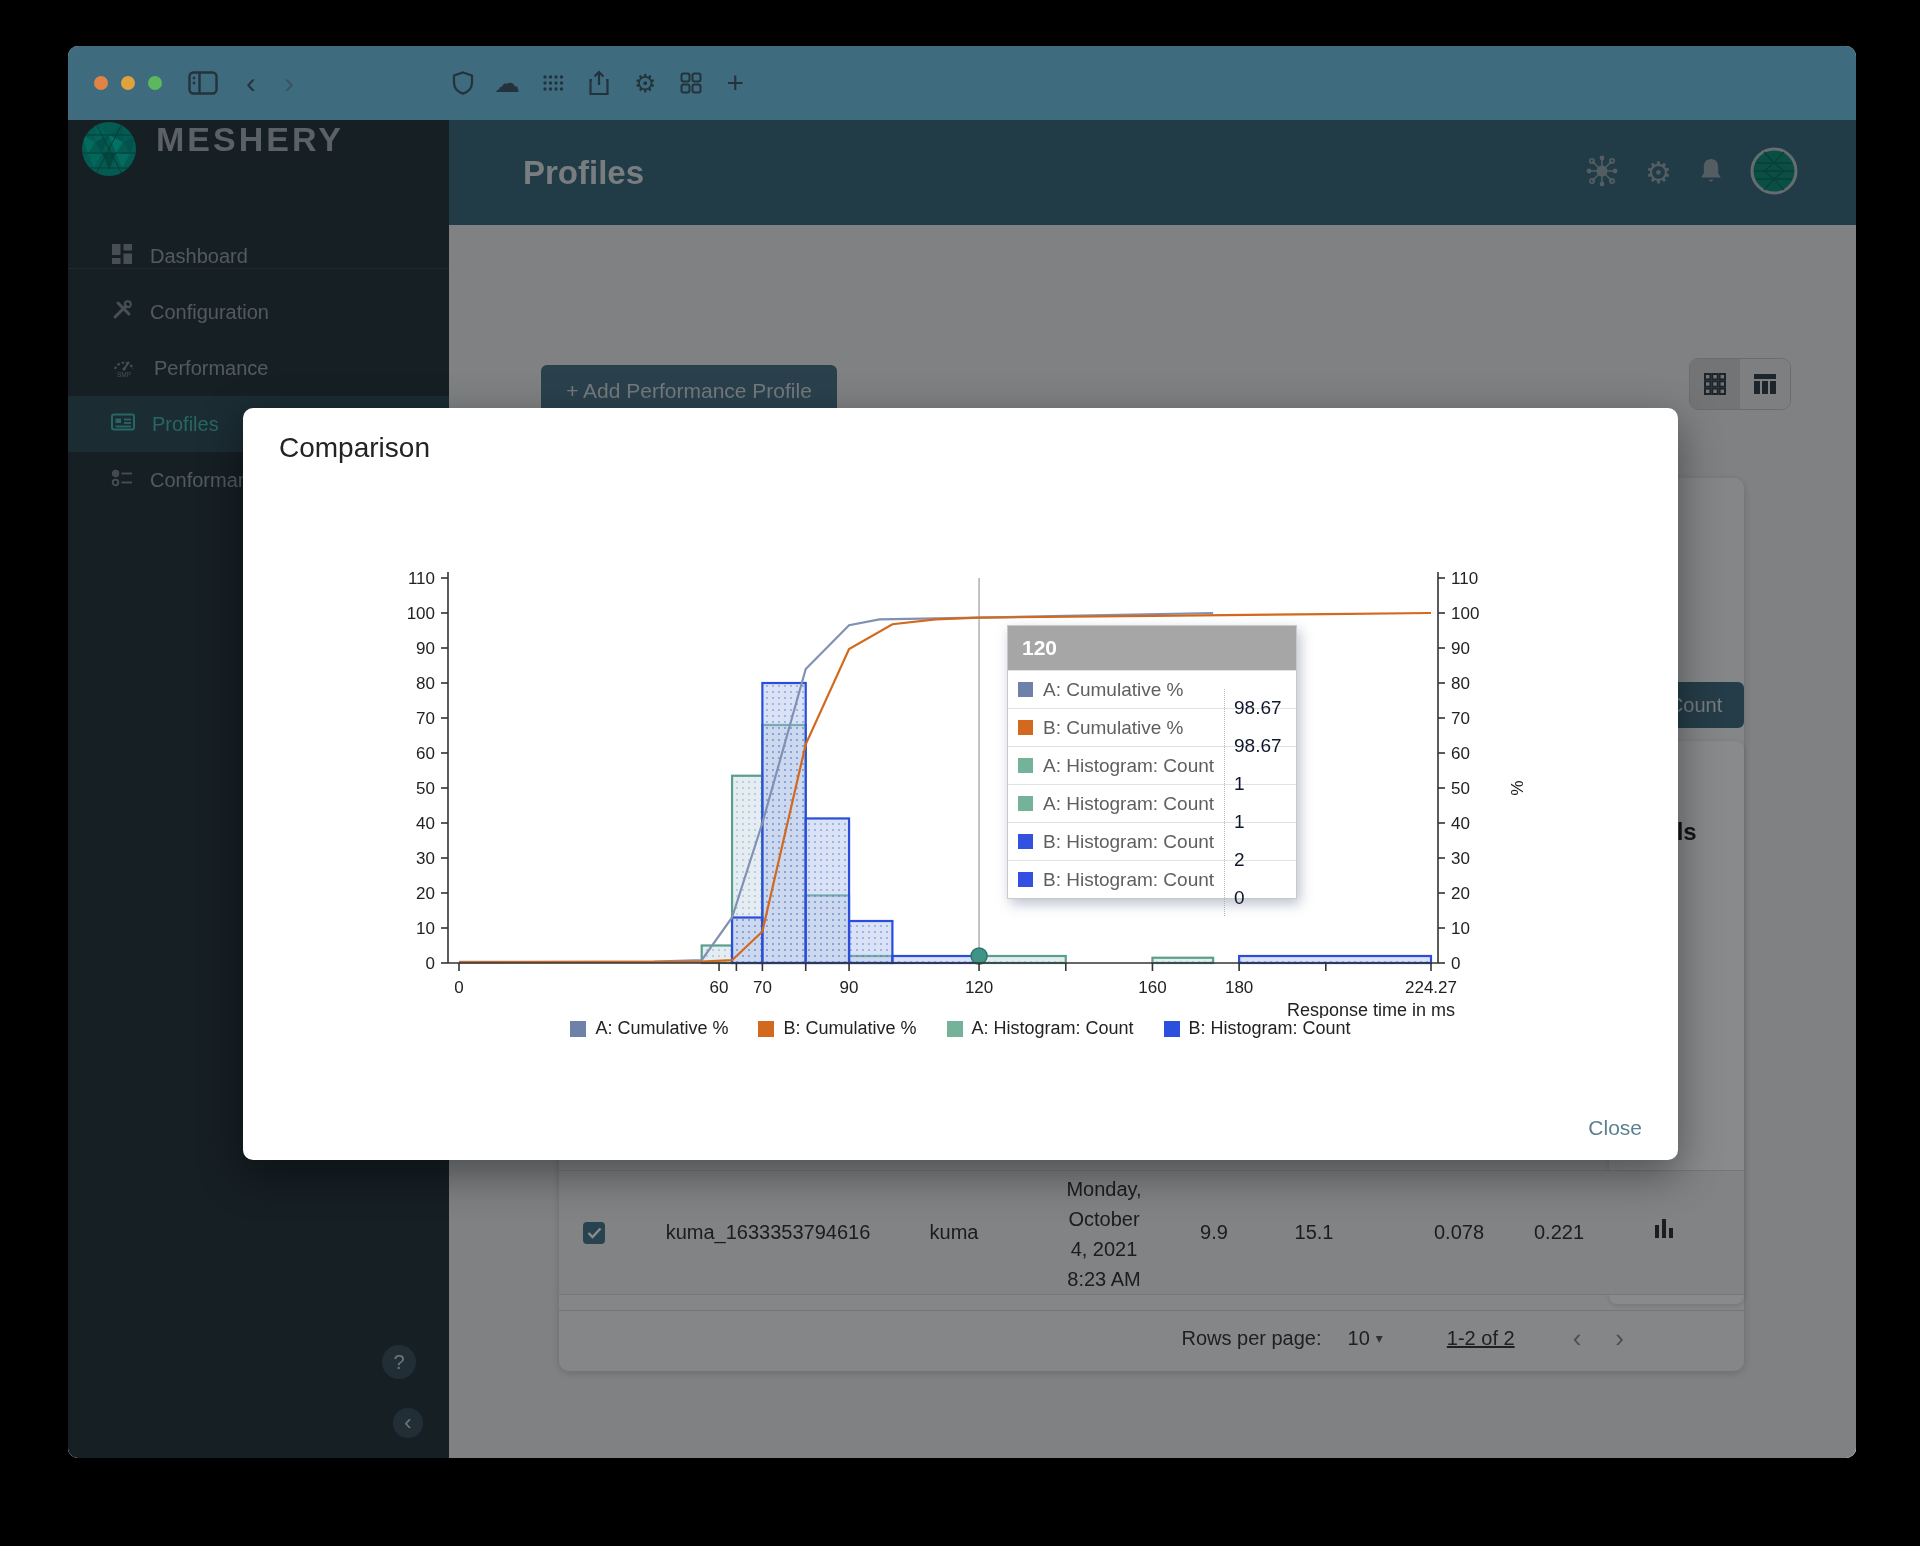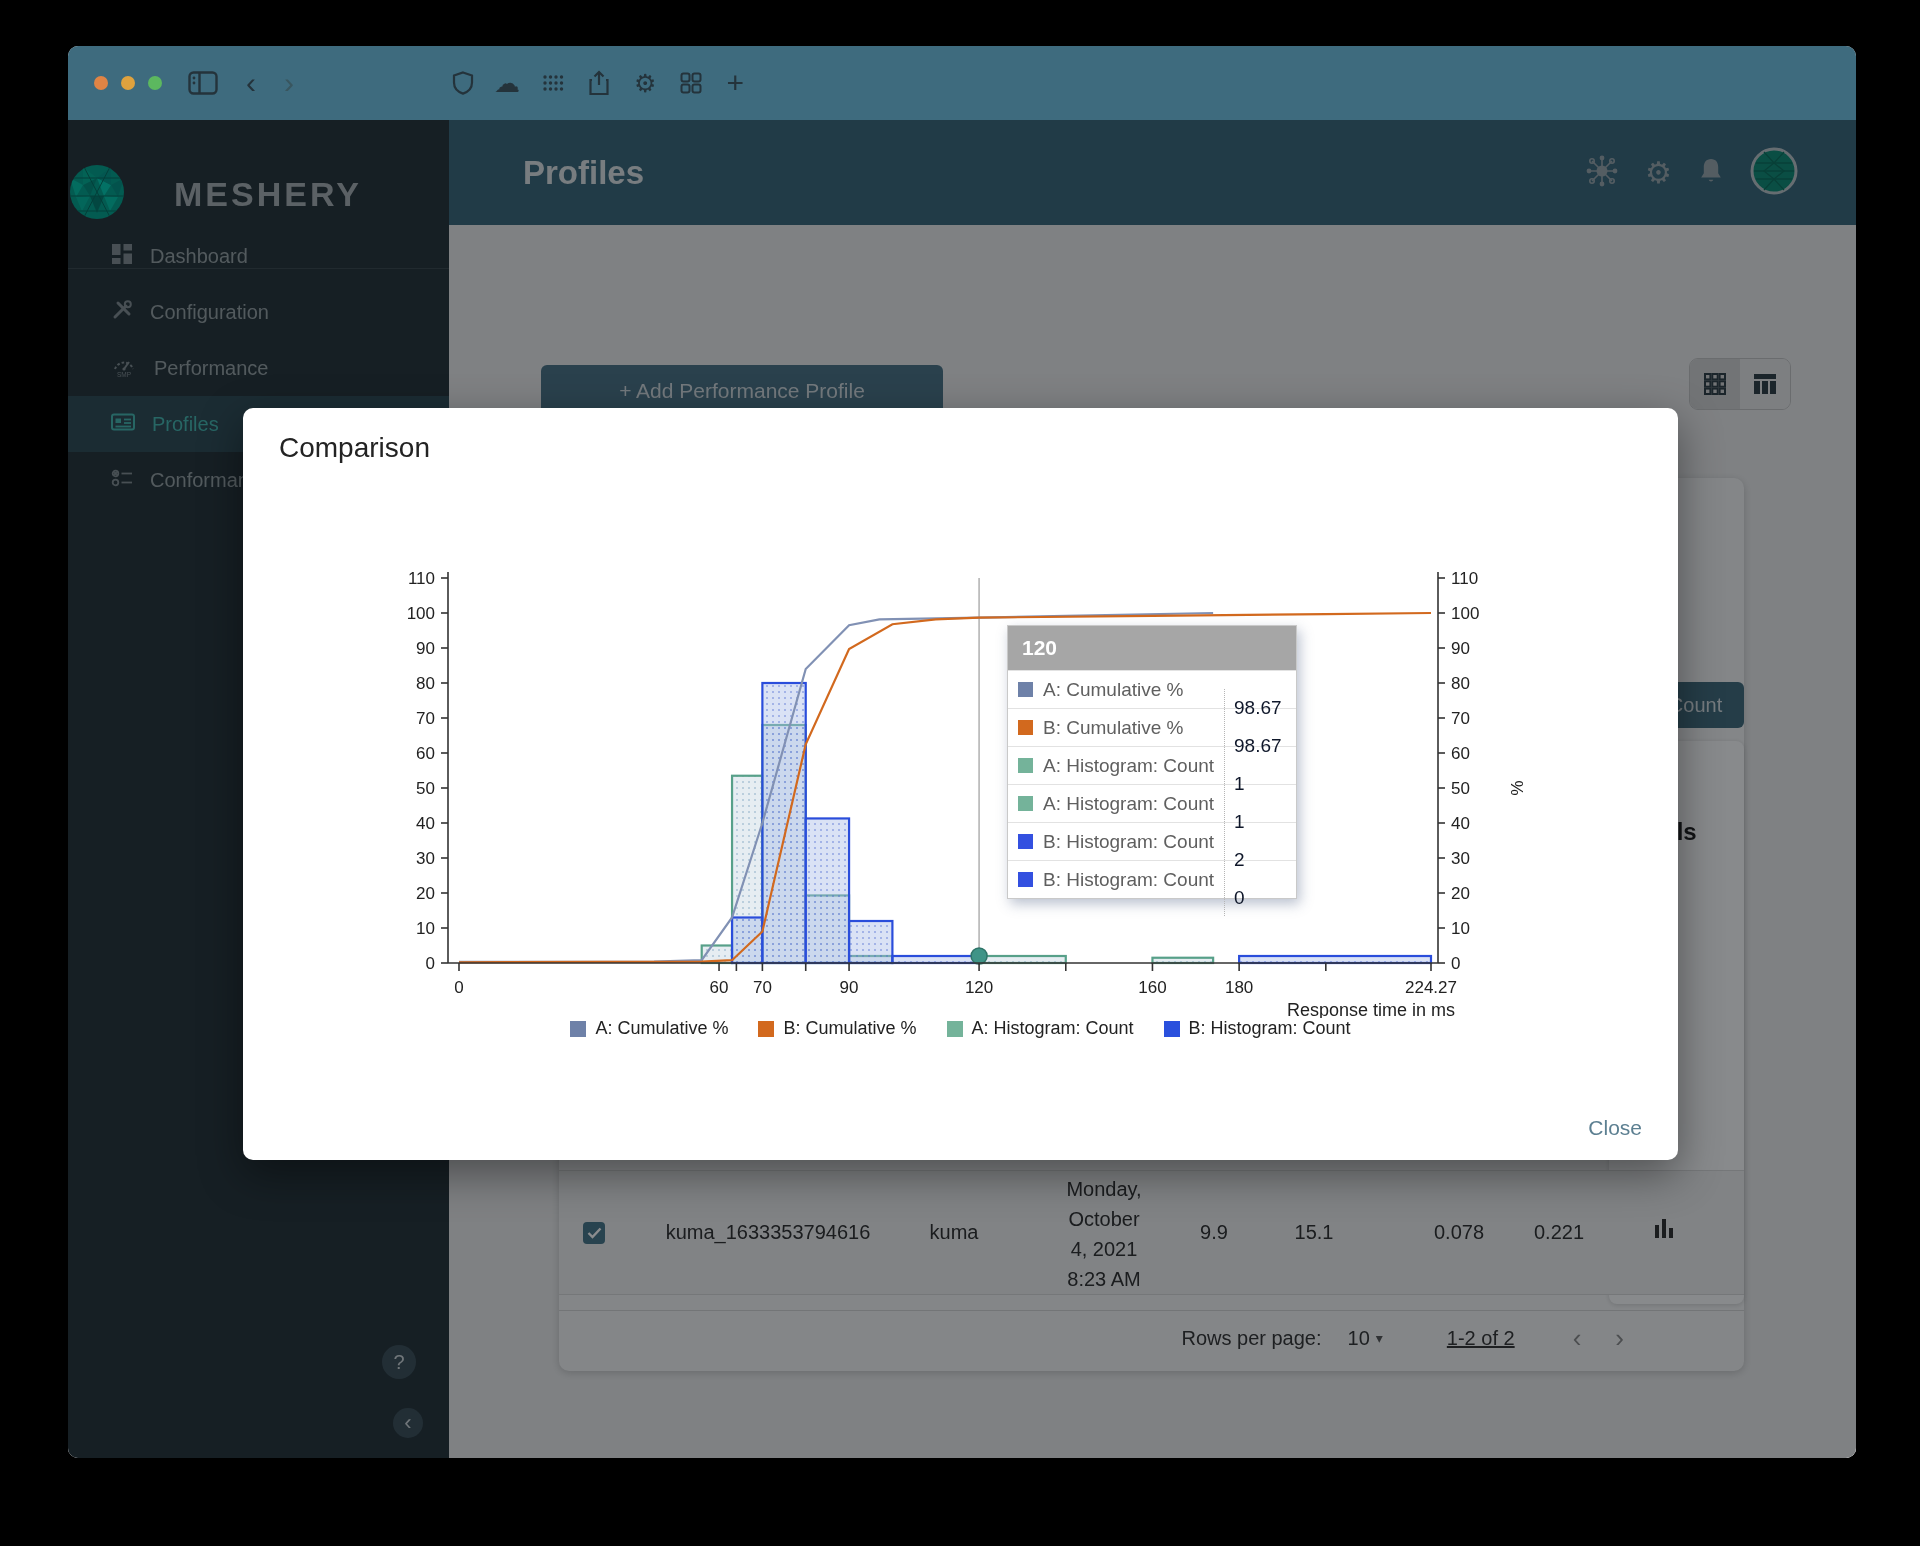--- a/index.html
+++ b/index.html
@@ -20,38 +20,38 @@
             border-radius:10px; display:flex; align-items:center; justify-content:center; }
   .urlbar .url { color:#c9d0d4; font-size:16px; }
   .urlbar .refresh { position:absolute; right:14px; color:#c9d0d4; font-size:20px; }
   .tb-right { display:flex; align-items:center; gap:24px; margin-left:22px; }
   .gear-glyph { font-size:25px; color:#24333b; line-height:1; }
   .plus-glyph { font-size:30px; color:#24333b; line-height:1; font-weight:400; }
 
   
   .app { position:relative; height:1338px; overflow:hidden; background:#ebebeb; }
   .sidebar { position:absolute; left:0; top:0; width:381px; height:100%; background:#253238; z-index:1; }
-  .logo-row { height:149px; display:flex; align-items:center; border-bottom:1px solid #3a464c;gap:30px; }
+  .logo-row { height:149px; display:flex; align-items:flex-start; padding-left:12px; border-bottom:1px solid #3a464c; }
   .brand { color:#a7aeb1; font-size:34px; font-weight:bold; letter-spacing:3px; margin-left:18px; }
   .nav { position:absolute; top:108px; left:0; right:0; }
   .nav-item { height:56px; display:flex; align-items:center; padding-left:43px; gap:17px;
               color:#96a0a3; font-size:20px; cursor:pointer; }
   .nav-item svg { flex:0 0 auto; }
   .nav-item.selected { background:#2e4a54; color:#45b8b0; }
   .circle-btn { position:absolute; border-radius:50%; background:#3c4f58; color:#cfd6d9;
                 display:flex; align-items:center; justify-content:center; z-index:2; }
 
   .main { position:absolute; left:381px; top:0; right:0; bottom:0; }
   .appheader { height:105px; background:#396679; display:flex; align-items:center; position:relative; }
   .page-title { color:#dde2e4; font-size:33px; font-weight:bold; margin-left:74px; }
   .hdr-icons { position:absolute; right:58px; display:flex; align-items:center; gap:26px; color:#9aa7ad; }
   .hdr-gear { font-size:30px; line-height:1; color:#9aa7ad; }
 
   .content { position:relative; height:1233px; background:#ebebeb; }
-  .add-btn { position:absolute; left:92px; top:140px; width:402px; height:52px; background:#4a7284;
+  .add-btn { position:absolute; left:92px; top:140px; width:296px; height:52px; background:#4a7284;
              border:none; border-radius:6px; color:#d4dbdf; font-size:21px; font-family:inherit; }
   .toggle-group { position:absolute; left:1240px; top:133px; display:flex; border:1px solid #c2c2c2;
                   border-radius:9px; overflow:hidden; }
   .toggle-btn { width:50px; height:50px; display:flex; align-items:center; justify-content:center; background:#e6e6e6; }
   .toggle-btn.active { background:#d2d2d2; }
 
   .card { position:absolute; left:110px; top:253px; width:1185px; height:893px; background:#f4f4f4;
           border-radius:10px; box-shadow:0 2px 8px rgba(0,0,0,0.18); }
   .test-btn { position:absolute; left:1088px; top:204px; width:97px; height:46px; background:#406a7c;
               border:none; border-radius:6px; color:#d8dfe2; font-size:20px; font-family:inherit; }

